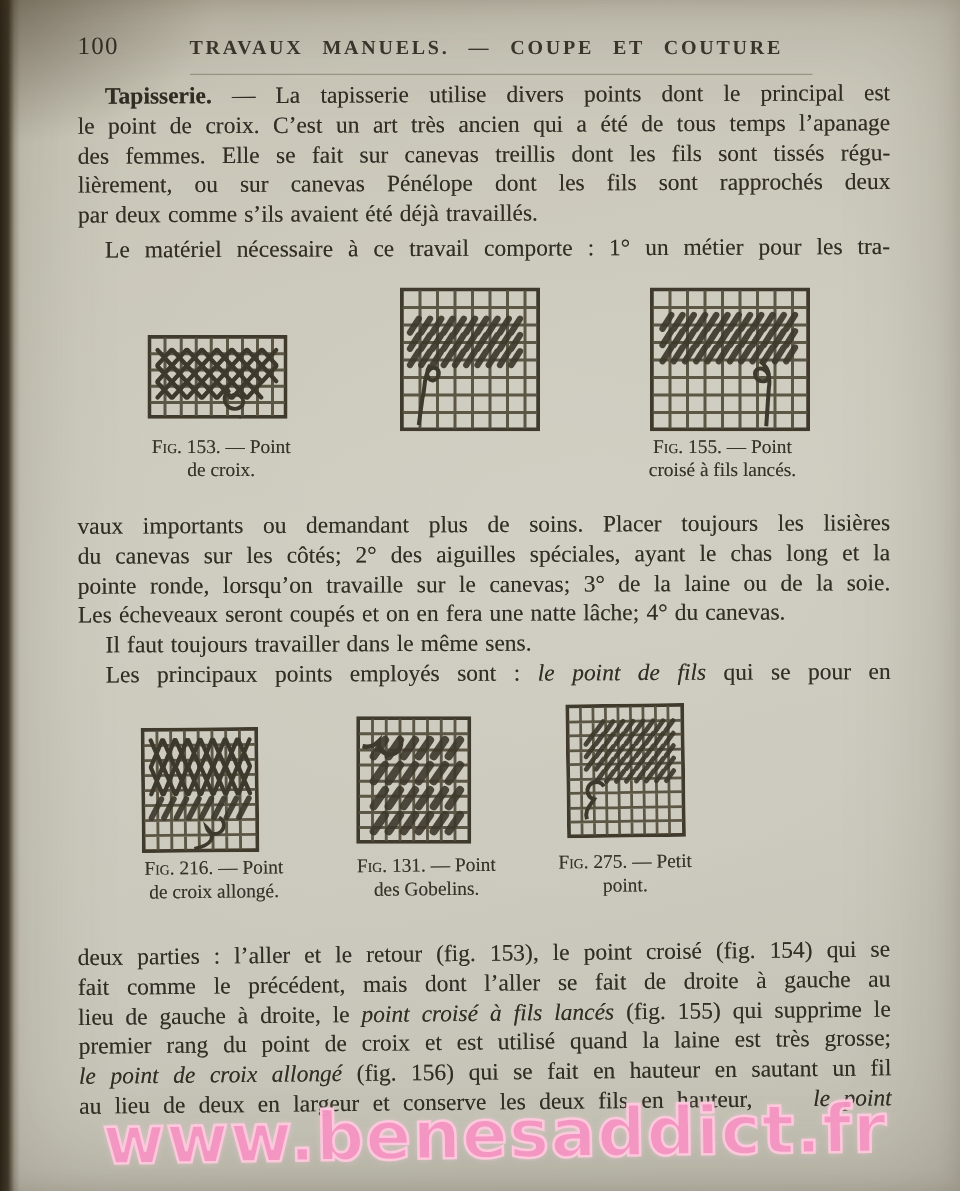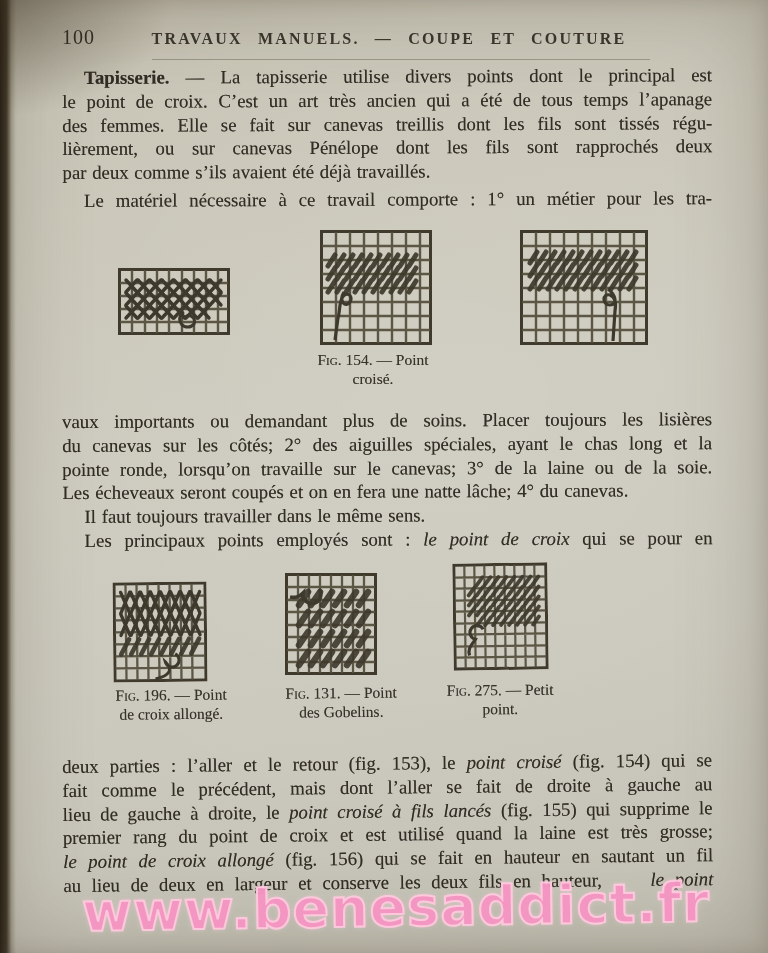--- a/index.html
+++ b/index.html
@@ -145,39 +145,41 @@
       <path fill="none" stroke="#554f3e" stroke-width="2.4" opacity=".95" d="M2 16H126M2 30H126M2 44H126M2 58H126M2 72H126M2 86H126M2 100H126M16 2V113M30 2V113M44 2V113M58 2V113M72 2V113M86 2V113M100 2V113M114 2V113"></path>
       <g fill="none" stroke="#3d392c" stroke-width="5" stroke-linecap="round" opacity=".92">
         <path d="M10 33l7-11m2 11l7-11m2 11l7-11m2 11l7-11m2 11l7-11m2 11l7-11m2 11l7-11m2 11l7-11m2 11l7-11m2 11l7-11m2 11l7-11m2 11l7-11"></path>
         <path d="M10 46l7-11m2 11l7-11m2 11l7-11m2 11l7-11m2 11l7-11m2 11l7-11m2 11l7-11m2 11l7-11m2 11l7-11m2 11l7-11m2 11l7-11m2 11l7-11"></path>
         <path d="M10 59l7-11m2 11l7-11m2 11l7-11m2 11l7-11m2 11l7-11m2 11l7-11m2 11l7-11m2 11l7-11m2 11l7-11m2 11l7-11m2 11l7-11m2 11l7-11"></path>
       </g>
       <path d="M88 59c8 6 10 16 2 16s-8-12 0-10c6 2 6 10 5 16l-2 30" fill="none" stroke="#3d392c" stroke-width="3.2"></path>
     </svg>
   </div>
 
-  <div class="caption" style="left:293px;top:350px;width:160px;">
-    <div><span style="font-variant: small-caps;">Fig.</span><span> 154. — Point</span></div>
-    <div><span>croisé.</span></div>
+  <div class="caption" style="left:97px;top:348px;width:160px;">
+    <div><span style="font-variant: small-caps;">Fig.</span><span> 153. — Point</span></div>
+    <div><span>de croix.</span></div>
   </div>
   <div class="caption" style="left:488px;top:348px;width:180px;">
+    <div><span style="font-variant: small-caps;">Fig.</span><span> 155. — Point</span></div>
+    <div><span>croisé à fils lancés.</span></div>
   </div>
 
   <div class="textblock tilt-a" style="top:410px;">
     <div class="para">
         <div class="line"><span>vaux importants ou demandant plus de soins. Placer toujours les lisières</span></div>
         <div class="line"><span>du canevas sur les côtés; 2° des aiguilles spéciales, ayant le chas long et la</span></div>
         <div class="line"><span>pointe ronde, lorsqu’on travaille sur le canevas; 3° de la laine ou de la soie.</span></div>
         <div class="line end"><span>Les écheveaux seront coupés et on en fera une natte lâche; 4° du canevas.</span></div>
       </div>
     <div class="para indent">
         <div class="line end"><span>Il faut toujours travailler dans le même sens.</span></div>
       </div>
     <div class="para indent">
-        <div class="line"><span>Les principaux points employés sont : </span><span style="font-style: italic;">le point de croix</span><span> qui se pour en</span></div>
+        <div class="line"><span>Les principaux points employés sont : </span><span style="font-style: italic;">le point de fils</span><span> qui se pour en</span></div>
       </div>
   </div>
 
   <div class="figure" style="left:113px;top:582px;width:94px;height:100px;transform:rotate(-0.6deg);">
     <svg viewBox="0 0 94 100">
       <defs>
           <path id="cx2" d="M0 0L9 21M9 0L0 21" stroke="#3d392c" stroke-width="3.4" stroke-linecap="round" fill="none"></path>
         </defs>
       <rect x="1.5" y="1.5" width="91" height="97" fill="none" stroke="#3f3a2c" stroke-width="3"></rect>
       <path fill="none" stroke="#554f3e" stroke-width="2.3" opacity=".95" d="M2 14H92M2 26H92M2 38H92M2 50H92M2 62H92M2 74H92M2 86H92M13 2V98M24 2V98M35 2V98M46 2V98M57 2V98M68 2V98M79 2V98"></path>
@@ -225,35 +227,35 @@
         <path d="M16 32l6-8m2 8l6-8m2 8l6-8m2 8l6-8m2 8l6-8m2 8l6-8m2 8l6-8m2 8l6-8m2 8l6-8"></path>
         <path d="M16 42l6-8m2 8l6-8m2 8l6-8m2 8l6-8m2 8l6-8m2 8l6-8m2 8l6-8m2 8l6-8m2 8l6-8"></path>
         <path d="M16 52l6-8m2 8l6-8m2 8l6-8m2 8l6-8m2 8l6-8m2 8l6-8m2 8l6-8m2 8l6-8m2 8l6-8"></path>
         <path d="M24 62l6-8m2 8l6-8m2 8l6-8m2 8l6-8m2 8l6-8m2 8l6-8m2 8l6-8m2 8l6-8"></path>
       </g>
       <path d="M30 66a7 7 0 1 0-8 10c-4 6-8 9-6 16" fill="none" stroke="#3d392c" stroke-width="3.2"></path>
     </svg>
   </div>
 
   <div class="caption tilt-b" style="left:91px;top:686px;width:160px;">
-    <div><span style="font-variant: small-caps;">Fig.</span><span> 196. — Point</span></div>
+    <div><span style="font-variant: small-caps;">Fig.</span><span> 216. — Point</span></div>
     <div><span>de croix allongé.</span></div>
   </div>
   <div class="caption tilt-b" style="left:261px;top:684px;width:160px;">
     <div><span style="font-variant: small-caps;">Fig.</span><span> 131. — Point</span></div>
     <div><span>des Gobelins.</span></div>
   </div>
   <div class="caption tilt-b" style="left:420px;top:681px;width:160px;">
     <div><span style="font-variant: small-caps;">Fig.</span><span> 275. — Petit</span></div>
     <div><span>point.</span></div>
   </div>
 
   <div class="textblock tilt-b" style="top:755px;">
     <div class="para">
-        <div class="line"><span>deux parties : l’aller et le retour (fig. 153), le </span><span style="font-style: italic;">point croisé</span><span> (fig. 154) qui se</span></div>
+        <div class="line"><span>deux parties : l’aller et le retour (fig. 153), le </span><span style="">point croisé</span><span> (fig. 154) qui se</span></div>
         <div class="line"><span>fait comme le précédent, mais dont l’aller se fait de droite à gauche au</span></div>
         <div class="line"><span>lieu de gauche à droite, le </span><span style="font-style: italic;">point croisé à fils lancés</span><span> (fig. 155) qui supprime le</span></div>
         <div class="line"><span>premier rang du point de croix et est utilisé quand la laine est très grosse;</span></div>
         <div class="line"><span style="font-style: italic;">le point de croix allongé</span><span> (fig. 156) qui se fait en hauteur en sautant un fil</span></div>
         <div class="line"><span>au lieu de deux en largeur et conserve les deux fils en hauteur, </span><span style="font-style: italic; margin-left: 38px;">le point</span></div>
       </div>
   </div>
 
   <div class="edge-strip"></div>
   <div class="corner-shade"></div>

